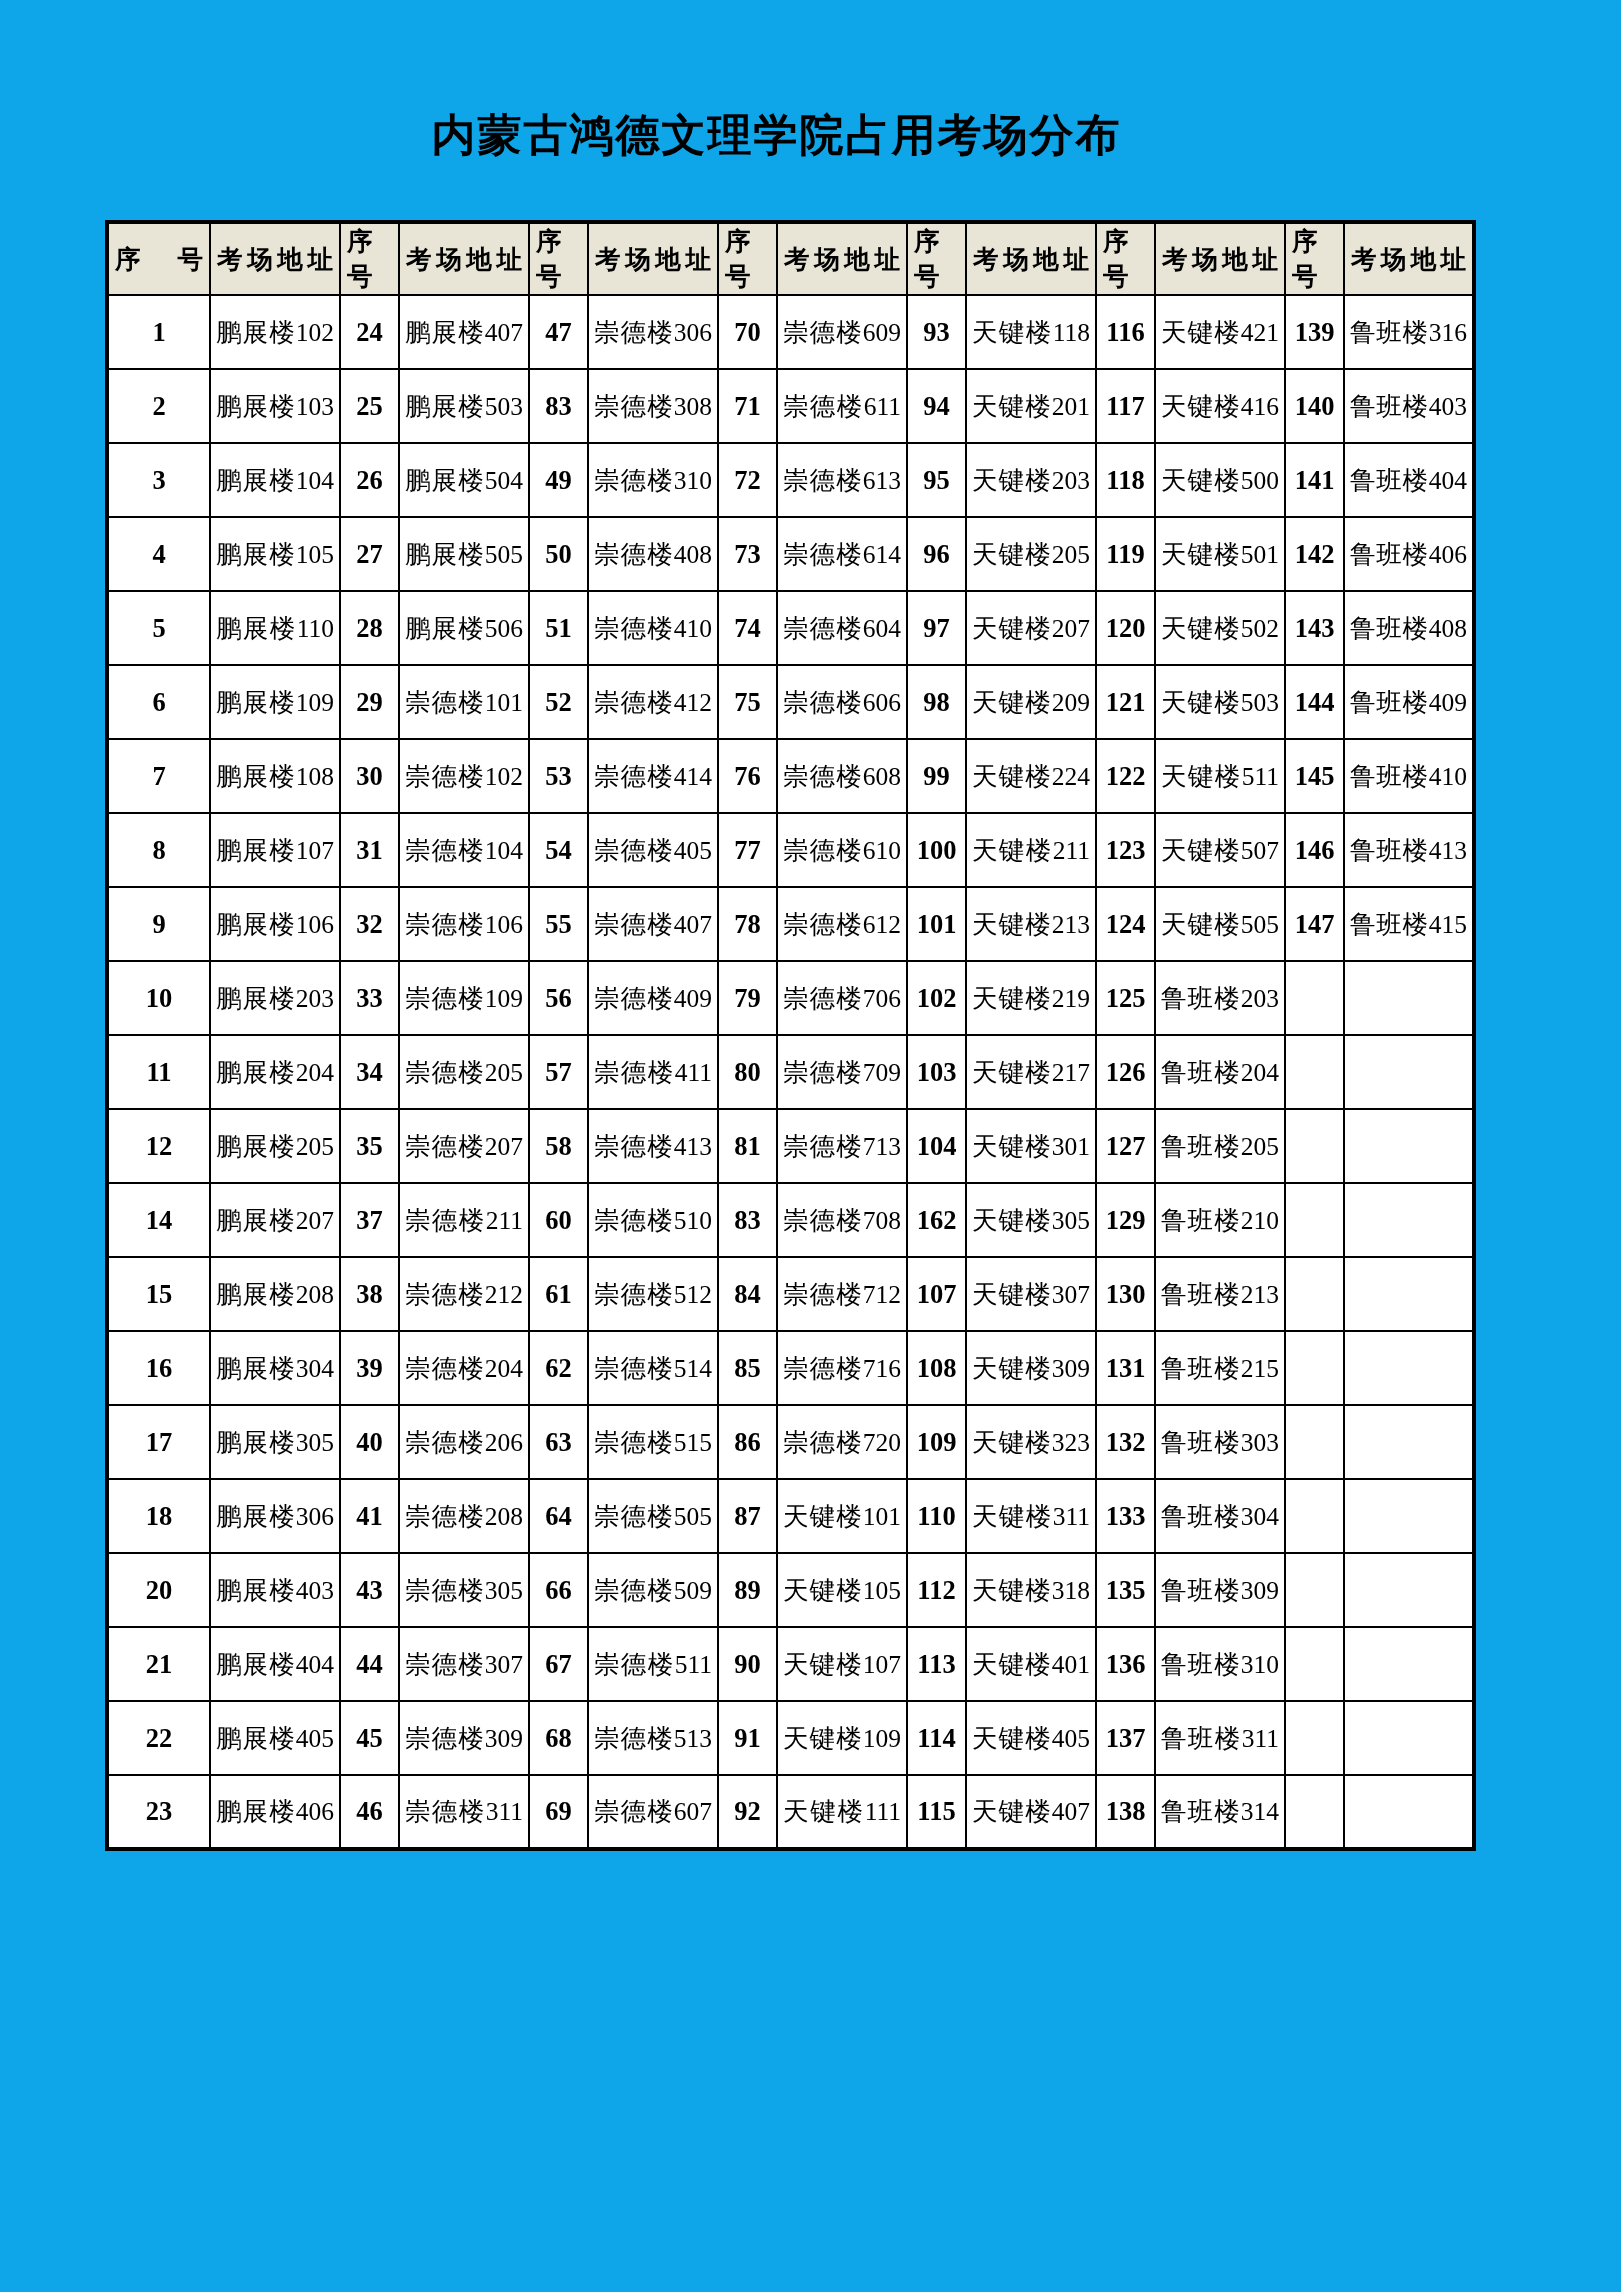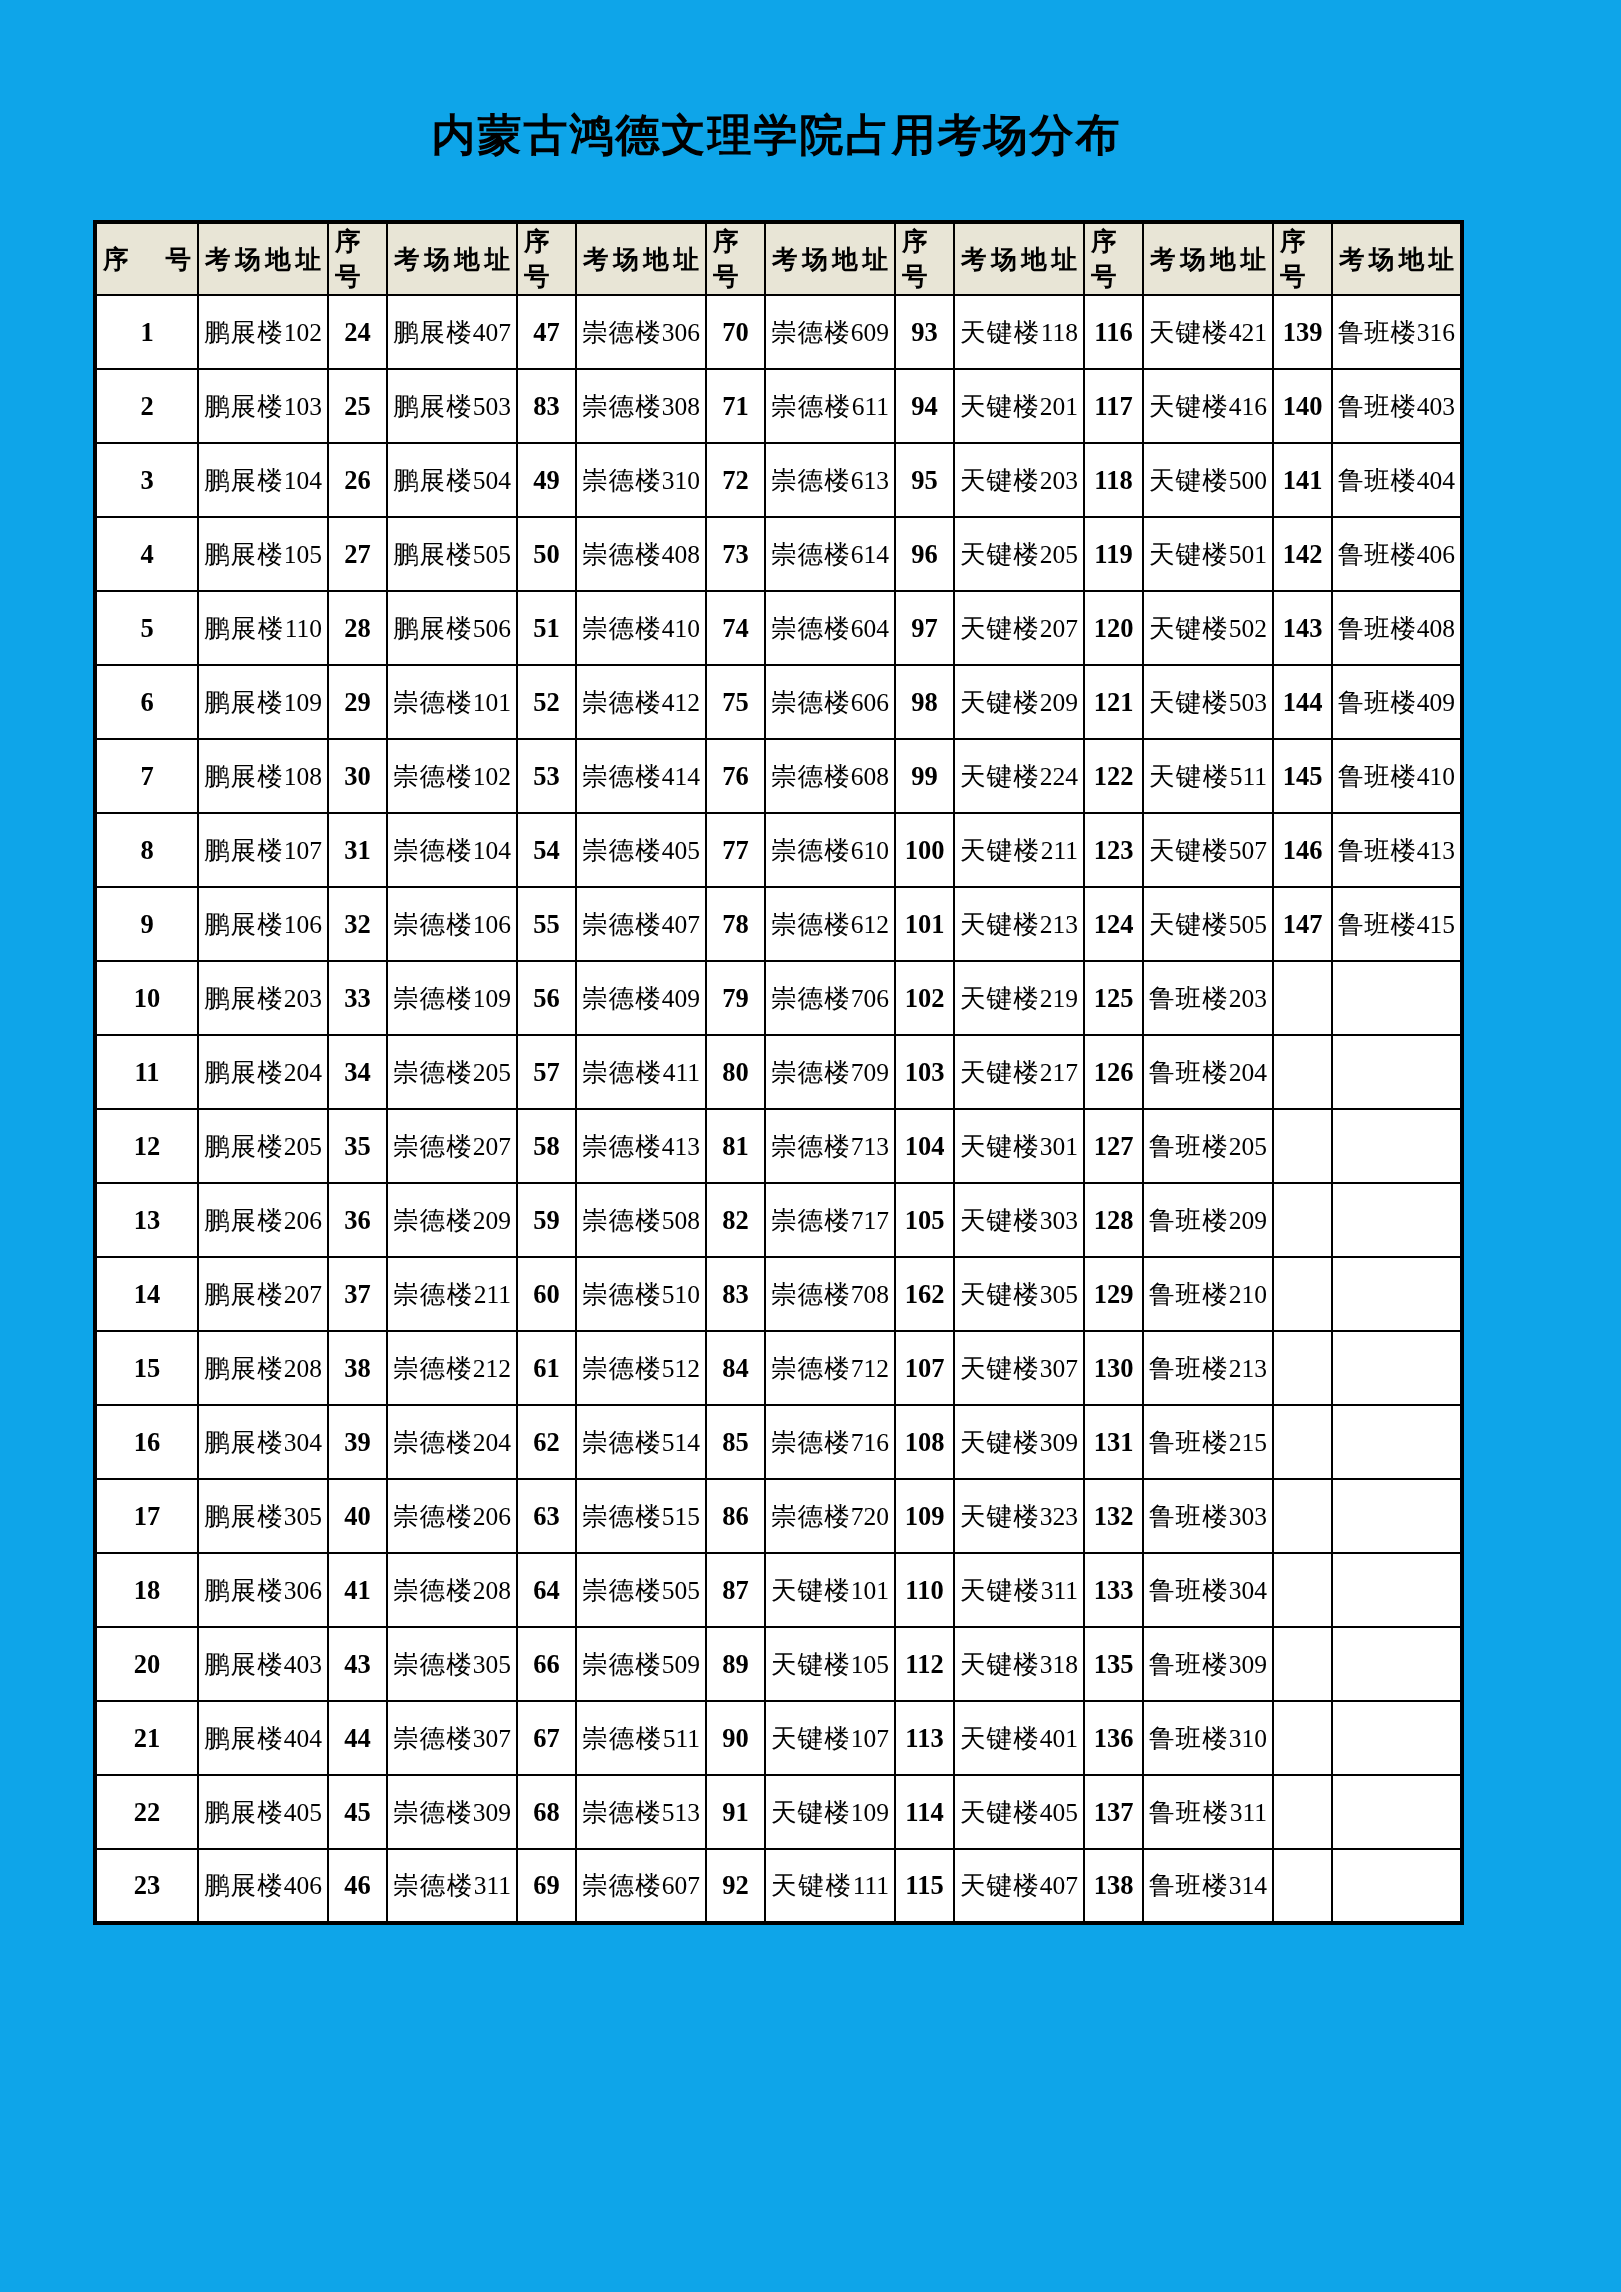--- a/index.html
+++ b/index.html
@@ -19,21 +19,21 @@
     width: 1367px;
     text-align: center;
     font-size: 44px;
     font-weight: bold;
     letter-spacing: 2px;
     white-space: nowrap;
   }
   table.grid {
     position: absolute;
     top: 220px;
-    left: 93px;
+    left: 105px;
     width: 1367px;
     border-collapse: collapse;
     table-layout: fixed;
     border: 4.9px solid #000;
   }
   col.col-num-first { width: 103px; }
   col.col-num   { width: 59px; }
   col.col-addr  { width: 130px; }
   table.grid th, table.grid td {
     border: 2.9px solid #000;
@@ -291,36 +291,20 @@
           <td class="num">81</td>
           <td class="addr">崇德楼713</td>
           <td class="num">104</td>
           <td class="addr">天键楼301</td>
           <td class="num">127</td>
           <td class="addr">鲁班楼205</td>
           <td class="num"></td>
           <td class="addr"></td>
         </tr>
         <tr>
-          <td class="num">13</td>
-          <td class="addr">鹏展楼206</td>
-          <td class="num">36</td>
-          <td class="addr">崇德楼209</td>
-          <td class="num">59</td>
-          <td class="addr">崇德楼508</td>
-          <td class="num">82</td>
-          <td class="addr">崇德楼717</td>
-          <td class="num">105</td>
-          <td class="addr">天键楼303</td>
-          <td class="num">128</td>
-          <td class="addr">鲁班楼209</td>
-          <td class="num"></td>
-          <td class="addr"></td>
-        </tr>
-        <tr>
           <td class="num">14</td>
           <td class="addr">鹏展楼207</td>
           <td class="num">37</td>
           <td class="addr">崇德楼211</td>
           <td class="num">60</td>
           <td class="addr">崇德楼510</td>
           <td class="num">83</td>
           <td class="addr">崇德楼708</td>
           <td class="num">162</td>
           <td class="addr">天键楼305</td>

